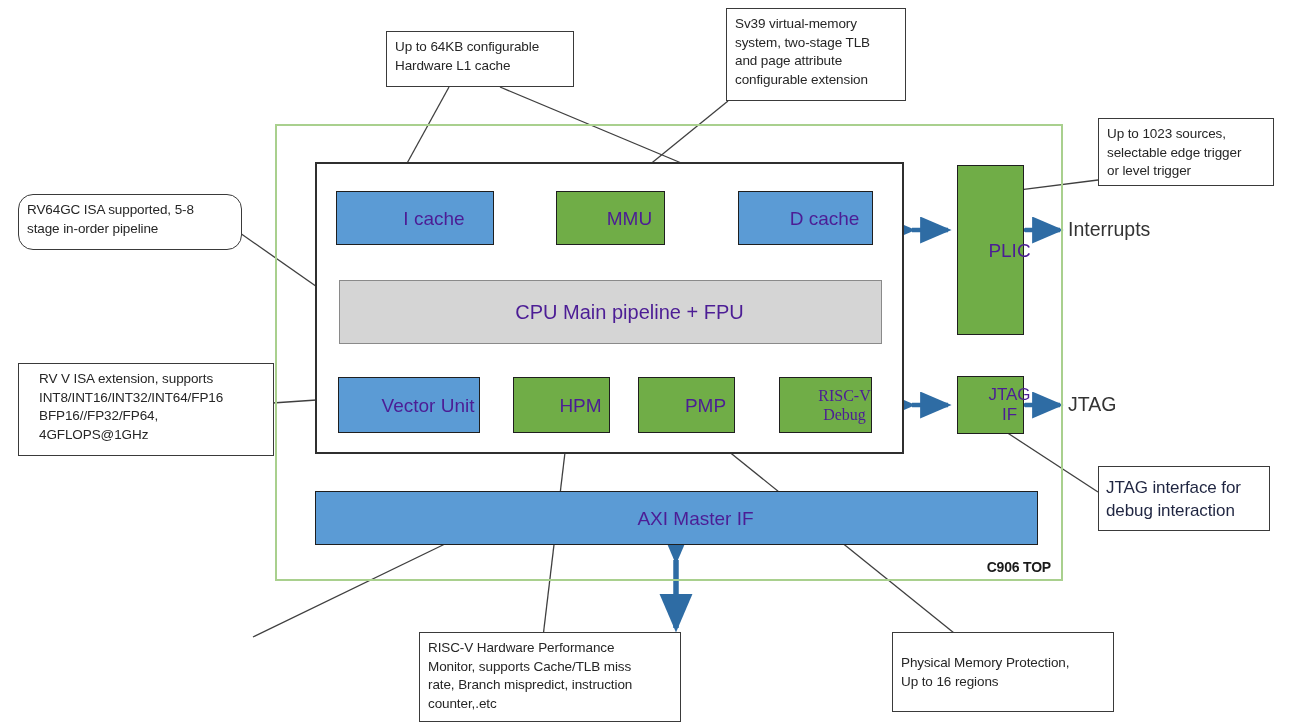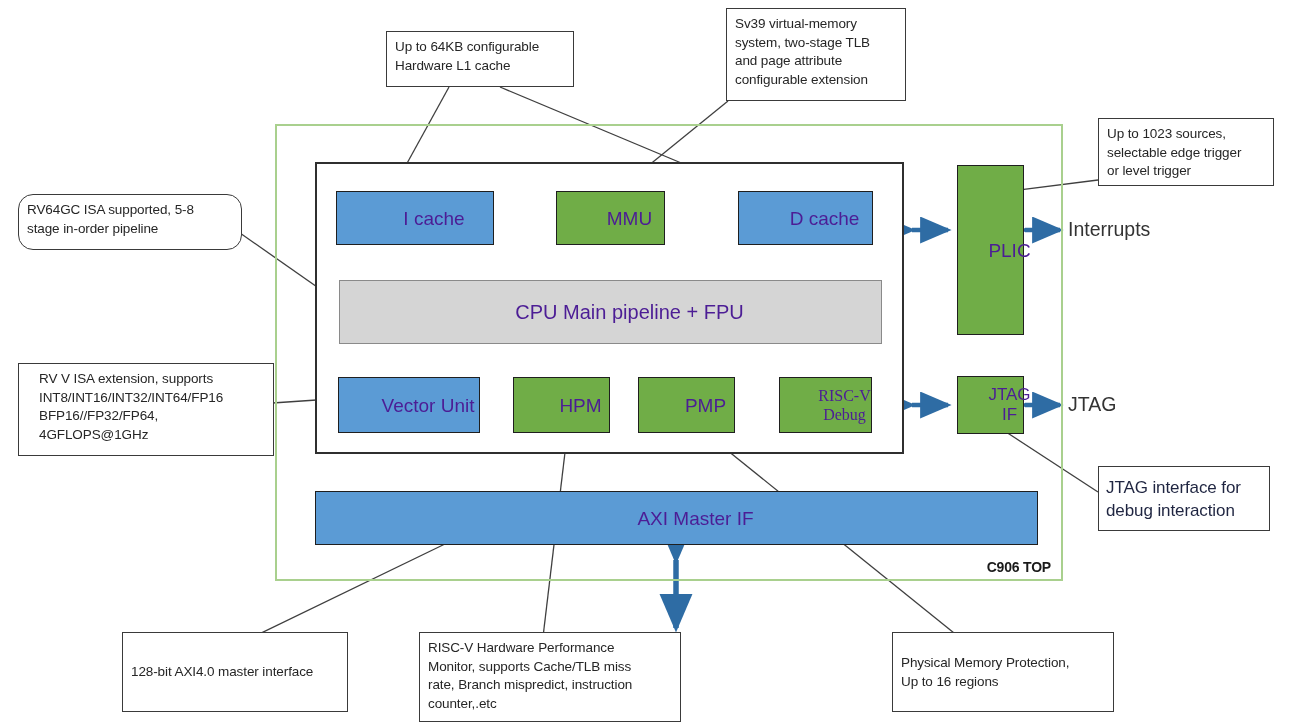--- a/index.html
+++ b/index.html
@@ -261,23 +261,20 @@
     <span class="ln">INT8/INT16/INT32/INT64/FP16</span>
     <span class="ln">BFP16//FP32/FP64,</span>
     <span class="ln">4GFLOPS@1GHz</span>
   </div>
 
   <div class="callout alt vcenter" style="left:1098px; top:466px; width:172px; height:65px;">
     <span class="ln">JTAG interface for</span>
     <span class="ln">debug interaction</span>
   </div>
 
-  <div class="callout vcenter" style="left:122px; top:632px; width:226px; height:80px;">
-    <span class="ln">128-bit AXI4.0 master interface</span>
-  </div>
 
   <div class="callout" style="left:419px; top:632px; width:262px; height:90px;">
     <span class="ln">RISC-V Hardware Performance</span>
     <span class="ln">Monitor, supports Cache/TLB miss</span>
     <span class="ln">rate, Branch mispredict, instruction</span>
     <span class="ln">counter,.etc</span>
   </div>
 
   <div class="callout vcenter" style="left:892px; top:632px; width:222px; height:80px;">
     <span class="ln">Physical Memory Protection,</span>

